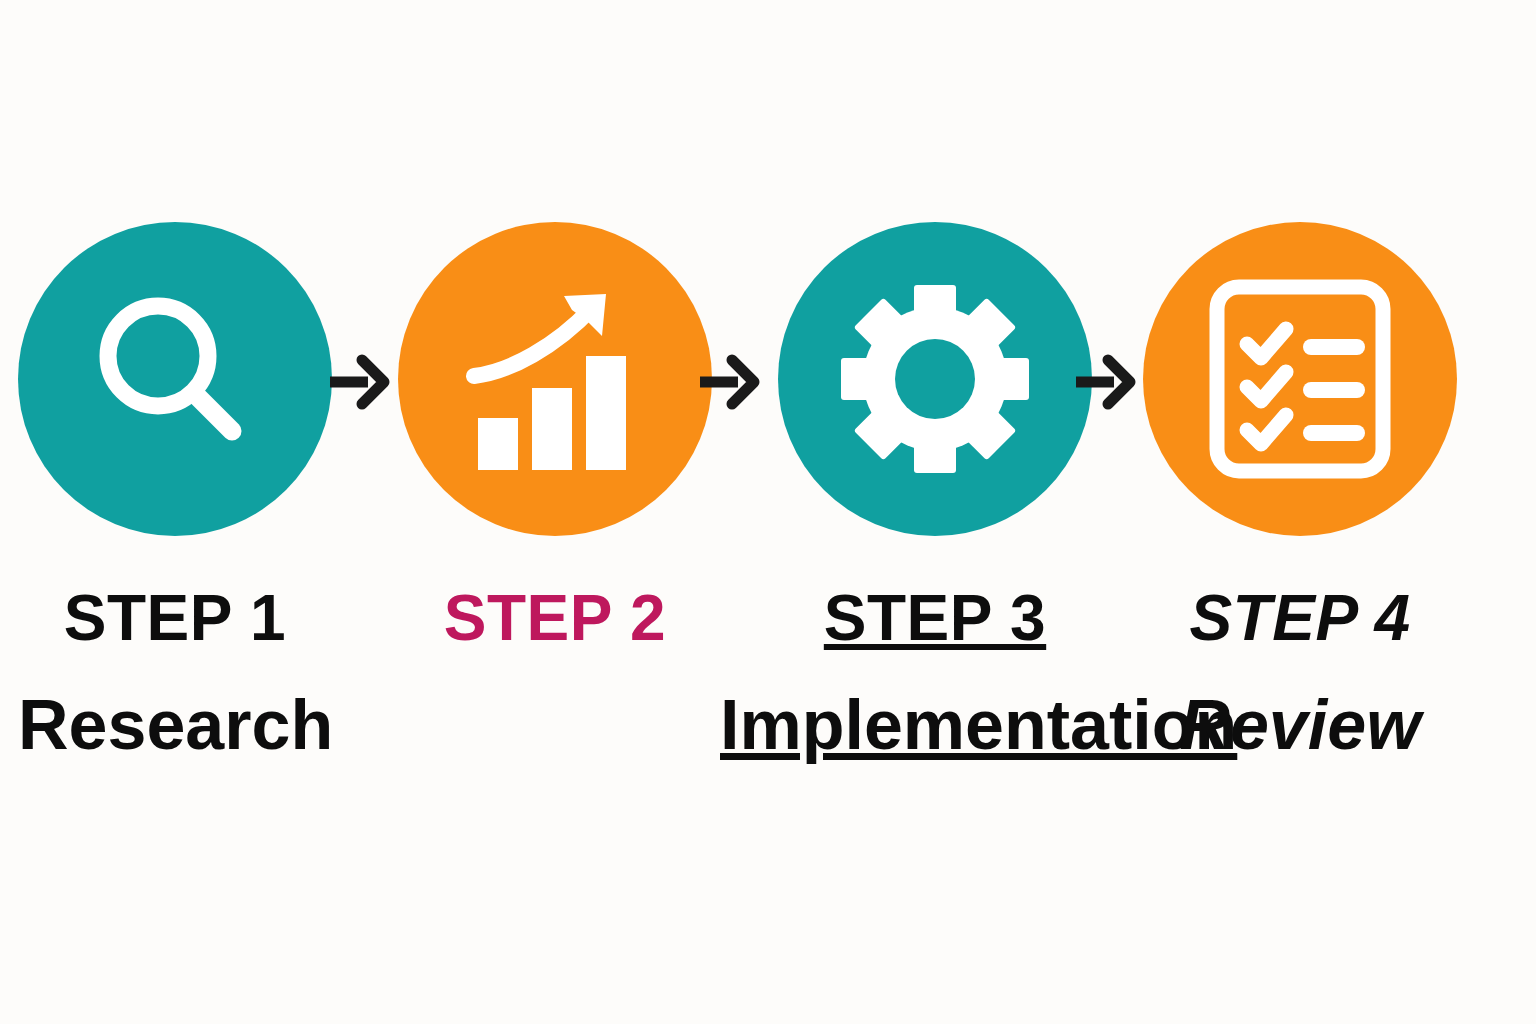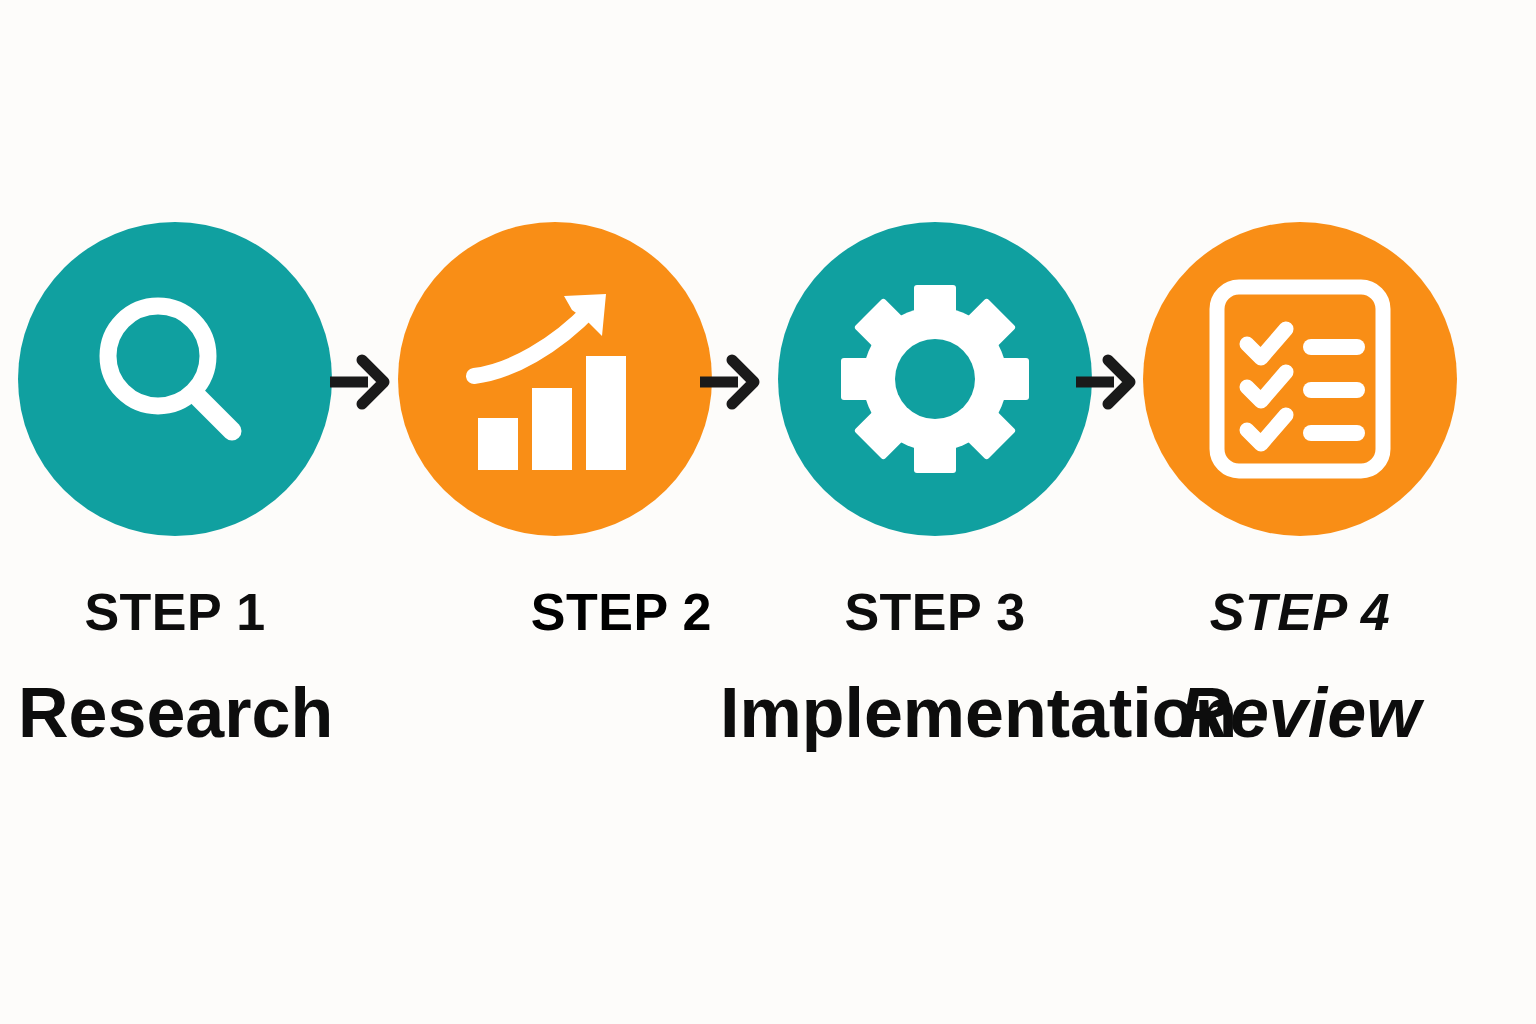--- a/index.html
+++ b/index.html
@@ -75,21 +75,21 @@
     top: 0;
     text-align: center;
     color: #0d0d0d;
   }
   .label-block.l1 { left: 18px;   width: 314px; }
   .label-block.l2 { left: 398px;  width: 314px; }
   .label-block.l3 { left: 720px;  width: 430px; }
   .label-block.l4 { left: 1143px; width: 314px; }
 
   .step-number {
-    font-size: 52px;
+    font-size: 64px;
     font-weight: 700;
     letter-spacing: 0.5px;
     line-height: 1.02;
     white-space: nowrap;
     font-stretch: condensed;
   }
   .step-name {
     font-size: 70px;
     font-weight: 700;
     line-height: 1.05;
@@ -184,25 +184,25 @@
 
   </div>
 
   <div class="labels-row">
 
     <div class="label-block l1" style="color: rgb(13, 13, 13);">
       <div class="step-number">STEP 1</div>
       <div class="step-name">Research</div>
     </div>
 
-    <div class="label-block l2" style="color: #000000; text-align: right;">
+    <div class="label-block l2" style="color: #be185d;">
       <div class="step-number">STEP 2</div>
     </div>
 
-    <div class="label-block l3" style="color: rgb(13, 13, 13);">
+    <div class="label-block l3" style="color: rgb(13, 13, 13); text-decoration: underline;">
       <div class="step-number">STEP 3</div>
       <div class="step-name">Implementation</div>
     </div>
 
     <div class="label-block l4" style="color: rgb(13, 13, 13); font-style: italic;">
       <div class="step-number">STEP 4</div>
       <div class="step-name">Review</div>
     </div>
 
   </div>

